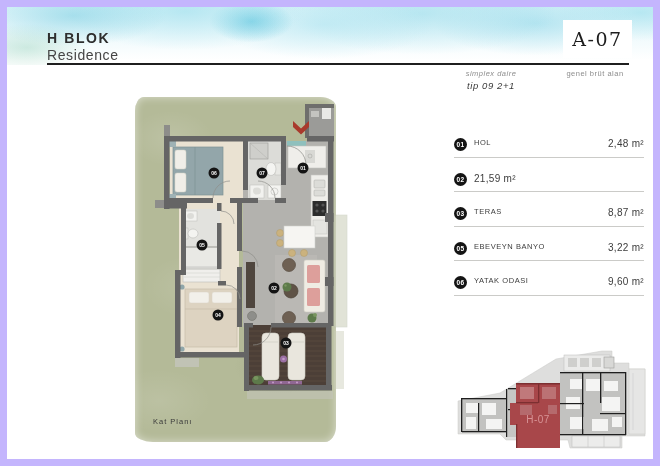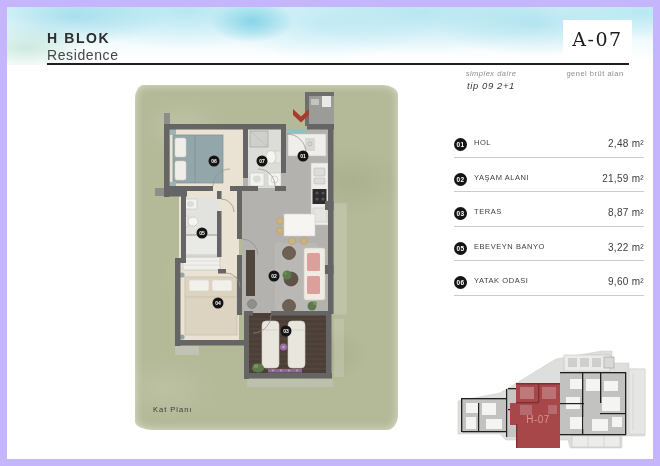--- a/index.html
+++ b/index.html
@@ -40,21 +40,21 @@
   
   .room-list { position:absolute; left:447px; top:116px; width:190px; }
   .room-row { display:flex; align-items:flex-start; height:19.5px; border-bottom:1px solid #cbcbc8;margin-top:15px; }
   .room-no { width:13px; height:13px; border-radius:50%; background:#141414; color:#fff;
     font-size:6.5px; font-weight:700; display:flex; align-items:center; justify-content:center;
     margin-right:7px; flex:0 0 13px; letter-spacing:0.3px; }
   .room-name { flex:1; font-size:7.5px; letter-spacing:0.55px; color:#3c3c3c; }
   .room-area { font-size:10px; color:#3c3c3c; letter-spacing:0.3px; }
   
   .plan-wrap {
-    position:absolute; left:128px; top:78px; width:263px; height:345px;
+    position:absolute; left:128px; top:90px; width:201px; height:345px;
     background-color:#b4ba98;
     background-image:
       radial-gradient(60px 40px at 18% 12%, rgba(255,255,255,0.12), transparent 70%),
       radial-gradient(80px 50px at 82% 28%, rgba(85,95,55,0.10), transparent 70%),
       radial-gradient(70px 45px at 28% 55%, rgba(255,255,255,0.10), transparent 70%),
       radial-gradient(65px 40px at 72% 78%, rgba(85,95,55,0.12), transparent 70%),
       radial-gradient(75px 45px at 12% 88%, rgba(255,255,255,0.10), transparent 70%),
       radial-gradient(50px 35px at 55% 35%, rgba(255,255,255,0.08), transparent 70%);
     border-radius: 9px 16px 11px 18px / 14px 10px 16px 9px;
     box-shadow: inset 0 0 8px rgba(255,255,255,0.55);
@@ -87,21 +87,20 @@
   </div>
 
   <div class="room-list">
     <div class="room-row">
       <span class="room-no">01</span>
       <span class="room-name">HOL</span>
       <span class="room-area">2,48 m²</span>
     </div>
     <div class="room-row">
       <span class="room-no">02</span>
-      <span class="room-name">YAŞAM ALANI</span>
       <span class="room-area">21,59 m²</span>
     </div>
     <div class="room-row">
       <span class="room-no">03</span>
       <span class="room-name">TERAS</span>
       <span class="room-area">8,87 m²</span>
     </div>
     <div class="room-row">
       <span class="room-no">05</span>
       <span class="room-name">EBEVEYN BANYO</span>

